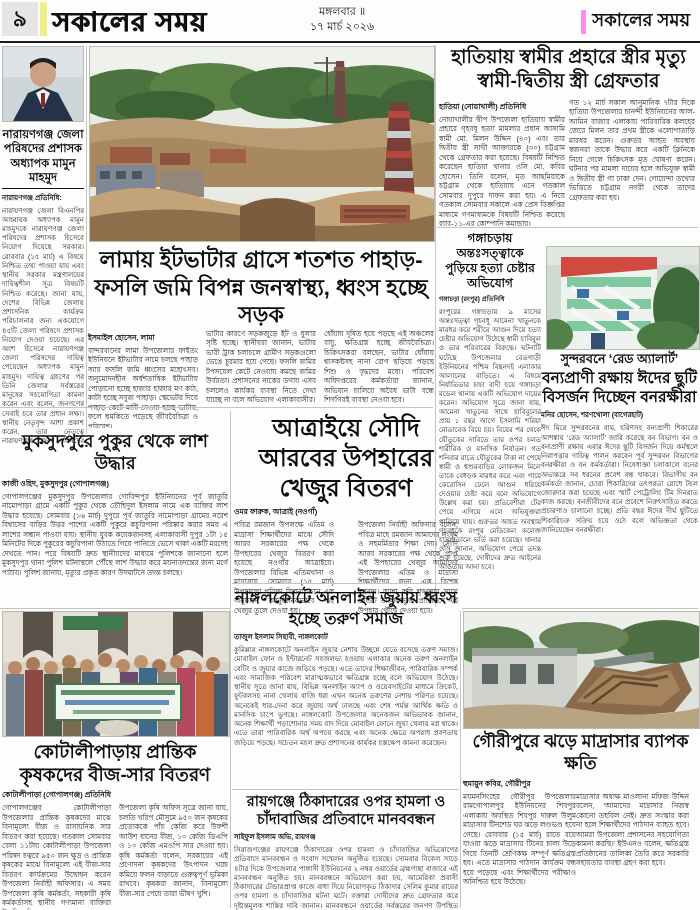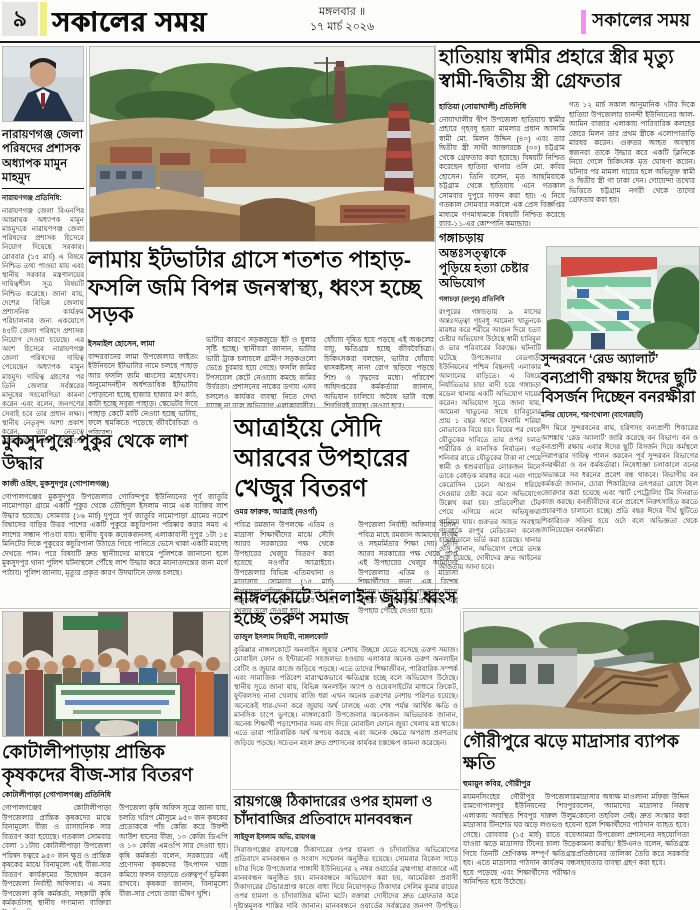--- a/index.html
+++ b/index.html
@@ -10,21 +10,21 @@
   .pgnum{position:absolute;left:2px;top:2px;width:36px;height:34px;background:#e6e6e4;
          display:flex;align-items:center;justify-content:center;font-size:22px;font-weight:900;}
   .ystripe{position:absolute;left:40px;top:2px;width:7px;height:34px;background:#f2ee86;}
   .mast{position:absolute;left:52px;top:1px;font-size:27px;font-weight:900;letter-spacing:1px;
         text-shadow:1px 0 #000;}
   .dateblk{position:absolute;left:272px;top:4px;width:140px;text-align:center;font-size:11px;line-height:1.4;}
   .mastright{position:absolute;right:10px;top:6px;font-size:18px;font-weight:700;display:flex;align-items:center;gap:6px;}
   .pinkbar{display:inline-block;width:5px;height:24px;background:#fb8df1;}
   .toprule{position:absolute;left:0;top:41px;width:700px;height:2px;background:#1a1a1a;}
   
-  .hl{font-weight:900;line-height:1.25;color:#0d0d0d;}
+  .hl{font-weight:900;text-align:center;line-height:1.25;color:#0d0d0d;}
   .by{font-weight:700;font-size:7.5px;margin:3px 0 2px 0;}
   .bd{font-size:7.2px;line-height:1.32;text-align:justify;color:#1c1c1c;overflow:hidden;}
   .vdiv{position:absolute;width:1px;background:#c4c4c0;}
   .hdiv{position:absolute;height:1px;background:#c4c4c0;}
   .abs{position:absolute;}
   svg{display:block;}
   .photo{border:1px solid #b9b9b5;}
 </style>
 </head>
 <body>
@@ -103,35 +103,35 @@
     <path d="M0 150 Q50 132 110 150 Q180 168 240 150 Q300 136 344 152 L344 194 L0 194 Z" fill="#c3a478"></path>
     <path d="M0 170 Q80 154 170 172 Q260 188 344 168 L344 194 L0 194 Z" fill="#8f6f4b"></path>
     <path d="M150 160 Q185 142 225 160 L225 194 L150 194 Z" fill="#7c5c3e"></path>
     <rect x="250" y="158" width="70" height="18" fill="#9a5b44"></rect>
     <rect x="254" y="162" width="62" height="3" fill="#7e4636"></rect>
     <rect x="254" y="168" width="62" height="3" fill="#7e4636"></rect>
   </svg>
 
   <div class="abs" style="left:88px;top:246px;width:346px;">
     <div class="hl" style="font-size:22px;">লামায় ইটভাটার গ্রাসে শতশত পাহাড়-ফসলি জমি বিপন্ন জনস্বাস্থ্য, ধ্বংস হচ্ছে সড়ক</div>
-    <div style="display:flex;gap:8px;margin-top:6px;">
+    <div style="display:flex;gap:8px;">
       <div style="width:110px;">
         <div class="by">ইসমাইল হোসেন, লামা</div>
         <div class="bd" style="height:82px;">বান্দরবানের লামা উপজেলার ফাইতং ইউনিয়নে ইটভাটার নামে চলছে পাহাড় আর ফসলি জমি ধ্বংসের মহোৎসব। অনুমোদনহীন অর্ধশতাধিক ইটভাটায় পোড়ানো হচ্ছে হাজার হাজার মণ কাঠ, কাটা হচ্ছে সবুজ পাহাড়। স্কেভেটর দিয়ে পাহাড় কেটে মাটি নেওয়া হচ্ছে ভাটায়, ফলে হুমকিতে পড়েছে জীববৈচিত্র্য ও পরিবেশ।</div>
       </div>
       <div class="bd" style="width:110px;height:96px;">ভাটার কারণে সড়কজুড়ে ইট ও ধুলার সৃষ্টি হচ্ছে। স্থানীয়রা জানান, ভাটার ভারী ট্রাক চলাচলে গ্রামীণ সড়কগুলো ভেঙে চুরমার হয়ে গেছে। ফসলি জমির টপসয়েল কেটে নেওয়ায় কমছে জমির উর্বরতা। প্রশাসনের নাকের ডগায় এসব চললেও কার্যকর ব্যবস্থা নিতে দেখা যাচ্ছে না বলে অভিযোগ এলাকাবাসীর।</div>
       <div class="bd" style="width:110px;height:96px;">ধোঁয়ায় দূষিত হয়ে পড়ছে এই অঞ্চলের বায়ু, ক্ষতিগ্রস্ত হচ্ছে জীববৈচিত্র্য। চিকিৎসকরা বলছেন, ভাটার ধোঁয়ায় শ্বাসকষ্টসহ নানা রোগ ছড়িয়ে পড়ছে শিশু ও বৃদ্ধদের মধ্যে। পরিবেশ অধিদপ্তরের কর্মকর্তারা জানান, অভিযান চালিয়ে অবৈধ ভাটা বন্ধে শিগগিরই ব্যবস্থা নেওয়া হবে।</div>
     </div>
   </div>
   <div class="hdiv" style="left:0;top:407px;width:433px;"></div>
   <div class="vdiv" style="left:435px;top:45px;height:562px;"></div>
 
   <div class="abs" style="left:439px;top:45px;width:259px;">
     <div class="hl" style="font-size:19px;">হাতিয়ায় স্বামীর প্রহারে স্ত্রীর মৃত্যু স্বামী-দ্বিতীয় স্ত্রী গ্রেফতার</div>
-    <div style="display:flex;gap:4px;margin-top:5px;align-items:center;">
+    <div style="display:flex;gap:4px;margin-top:5px;">
       <div style="width:126px;">
         <div class="by">হাতিয়া (নোয়াখালী) প্রতিনিধি</div>
         <div class="bd" style="height:112px;">নোয়াখালীর দ্বীপ উপজেলা হাতিয়ায় স্বামীর প্রহারে গৃহবধূ হত্যা মামলার প্রধান আসামি স্বামী মো. মিলন উদ্দিন (৪০) এবং তার দ্বিতীয় স্ত্রী সাথী আক্তারকে (৩০) চট্টগ্রাম থেকে গ্রেফতার করা হয়েছে। বিষয়টি নিশ্চিত করেছেন হাতিয়া থানার ওসি মো. কবির হোসেন। তিনি বলেন, মৃত আছমিয়াকে চট্টগ্রাম থেকে হাতিয়ায় এনে গতকাল সোমবার দুপুরে দাফন করা হয়। এ নিয়ে গতকাল সোমবার সকালে এক প্রেস বিজ্ঞপ্তির মাধ্যমে গণমাধ্যমকে বিষয়টি নিশ্চিত করেছে র‍্যাব-১১-এর কোম্পানি কমান্ডার।</div>
       </div>
       <div class="bd" style="width:126px;height:124px;">গত ১২ মার্চ সকাল আনুমানিক ৭টার দিকে হাতিয়া উপজেলার চানন্দী ইউনিয়নের আল-আমিন বাজার এলাকায় পারিবারিক কলহের জেরে মিলন তার প্রথম স্ত্রীকে এলোপাতাড়ি মারধর করেন। গুরুতর আহত অবস্থায় স্বজনরা তাকে উদ্ধার করে একটি ক্লিনিকে নিয়ে গেলে চিকিৎসক মৃত ঘোষণা করেন। ঘটনার পর মামলা দায়ের হলে অভিযুক্ত স্বামী ও দ্বিতীয় স্ত্রী গা ঢাকা দেন। গোয়েন্দা তথ্যের ভিত্তিতে চট্টগ্রাম নগরী থেকে তাদের গ্রেফতার করা হয়।</div>
     </div>
   </div>
   <div class="hdiv" style="left:437px;top:227px;width:261px;"></div>
 
   <div class="abs" style="left:439px;top:231px;width:102px;">

